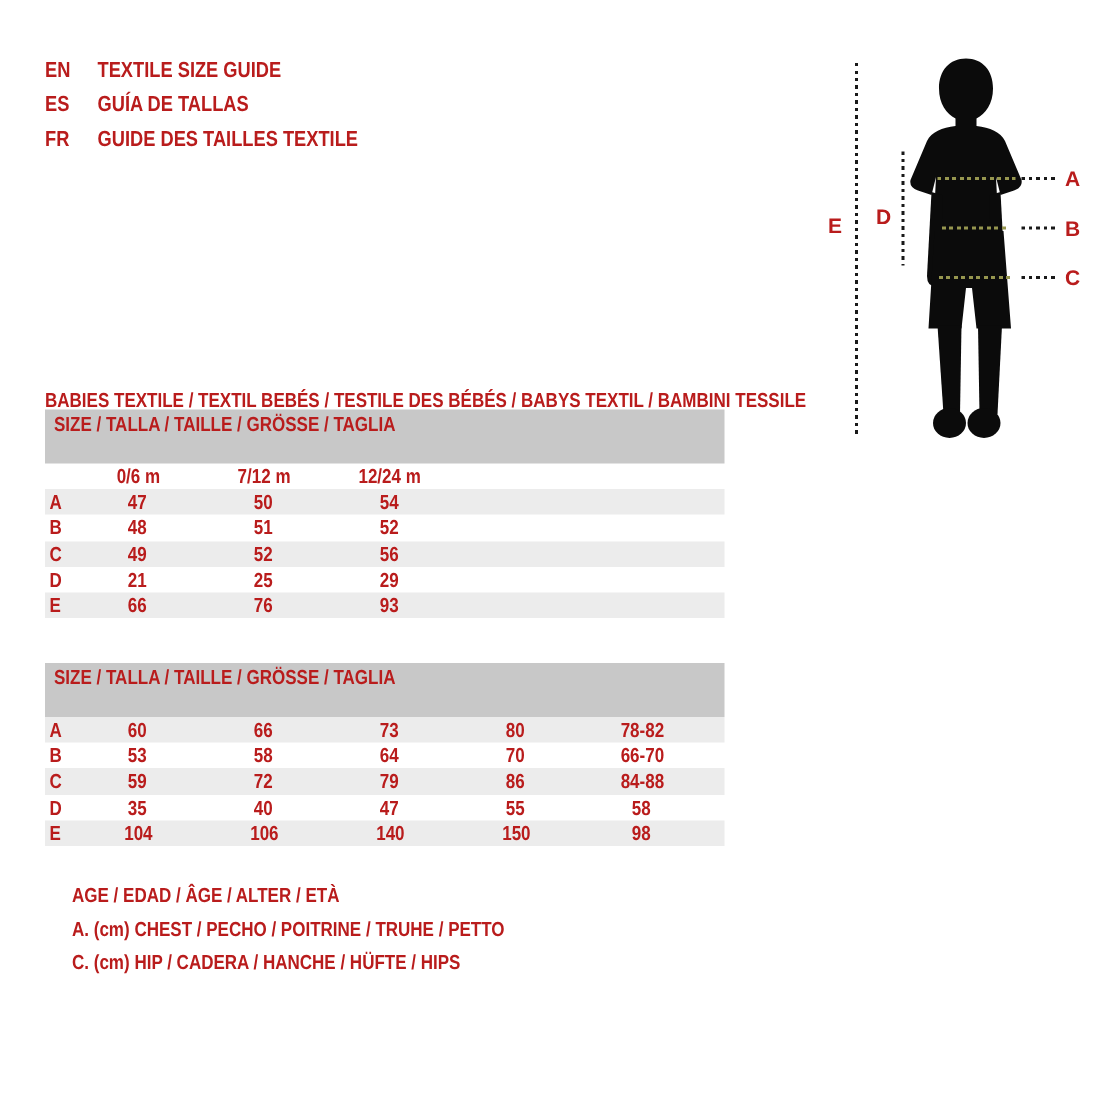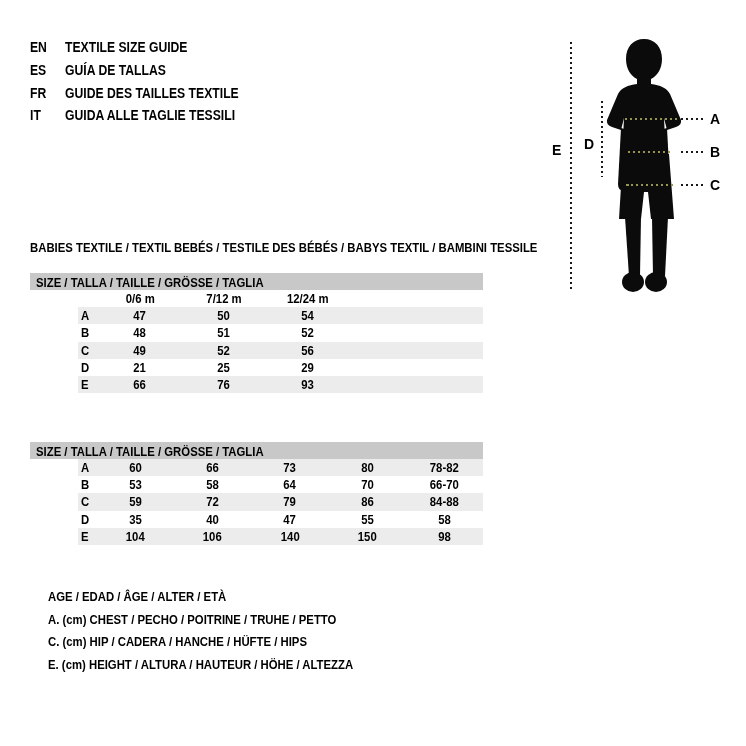--- a/index.html
+++ b/index.html
@@ -1,41 +1,41 @@
 <!DOCTYPE html>
 <html><head>
 <meta charset="utf-8">
 <style>
   html,body { margin:0; padding:0; background:#fff; }
   .page {
     position:relative; width:746px; height:746px; background:#ffffff;
-    font-family:"Liberation Sans", sans-serif; color:#000000; overflow:hidden;
+    font-family:"Liberation Sans", sans-serif; color:#b91c1c; overflow:hidden;
   }
   .cond  { display:inline-block; transform:scaleX(0.84); transform-origin:0 50%; white-space:nowrap; }
   .cond-c{ display:inline-block; transform:scaleX(0.84); transform-origin:50% 50%; white-space:nowrap; }
 
   
   .lang-list { position:absolute; left:30px; top:36px; }
   .lang-row  { display:flex; height:22.7px; align-items:center; font-size:14.5px; font-weight:bold; }
   .lang-code { width:35px; }
 
   
   .section-title { position:absolute; left:30px; font-size:13.5px; font-weight:bold; }
-  .title-babies   { top:240px;text-align:right; }
+  .title-babies   { top:259px;text-align:right; }
   .title-children { top:417px; }
 
   
   .size-table { position:absolute; left:30px; width:453px; }
   .tbl-babies   { top:273px; }
   .tbl-children { top:442px; }
   .size-bar {
-    height:17px; line-height:19px; padding-left:6px; box-sizing:border-box;
+    height:36px; line-height:19px; padding-left:6px; box-sizing:border-box;
     font-size:13.5px; font-weight:bold; background:#c8c8c8;text-decoration:underline;
   }
-  .t-row { display:flex; height:17.2px; align-items:center; font-size:13.5px; font-weight:bold;margin-left:48px; }
+  .t-row { display:flex; height:17.2px; align-items:center; font-size:13.5px; font-weight:bold; }
   .t-row.stripe { background:#ececec; }
   .cell-label { width:20px; padding-left:3px; box-sizing:border-box; }
   .cell { width:84px; text-align:center; }
 
   
   .legend { position:absolute; left:48px; top:585px; font-size:13.5px; font-weight:bold; }
   .legend-line { height:22.7px; display:flex; align-items:center; }
 
   
   .vline { position:absolute; width:2px;
@@ -70,24 +70,20 @@
       <span class="cond">TEXTILE SIZE GUIDE</span>
     </div>
     <div class="lang-row">
       <span class="lang-code"><span class="cond">ES</span></span>
       <span class="cond">GUÍA DE TALLAS</span>
     </div>
     <div class="lang-row">
       <span class="lang-code"><span class="cond">FR</span></span>
       <span class="cond">GUIDE DES TAILLES TEXTILE</span>
     </div>
-    <div class="lang-row">
-      <span class="lang-code"><span class="cond">IT</span></span>
-      <span class="cond">GUIDA ALLE TAGLIE TESSILI</span>
-    </div>
   </div>
 
   <div class="vline vline-e"></div>
   <div class="vline vline-d"></div>
   <span class="m-label lab-e">E</span>
   <span class="m-label lab-d">D</span>
 
   <svg class="silhouette" viewBox="0 0 92 258">
     <g fill="#0b0b0b">
 
@@ -210,18 +206,15 @@
   <div class="legend">
     <div class="legend-line">
         <span class="cond">AGE / EDAD / ÂGE / ALTER / ETÀ</span>
       </div>
     <div class="legend-line">
         <span class="cond">A. (cm) CHEST / PECHO / POITRINE / TRUHE / PETTO</span>
       </div>
     <div class="legend-line">
         <span class="cond">C. (cm) HIP / CADERA / HANCHE / HÜFTE / HIPS</span>
       </div>
-    <div class="legend-line">
-        <span class="cond">E. (cm) HEIGHT / ALTURA / HAUTEUR / HÖHE / ALTEZZA</span>
-      </div>
   </div>
 
 </div>
 
 </body></html>

